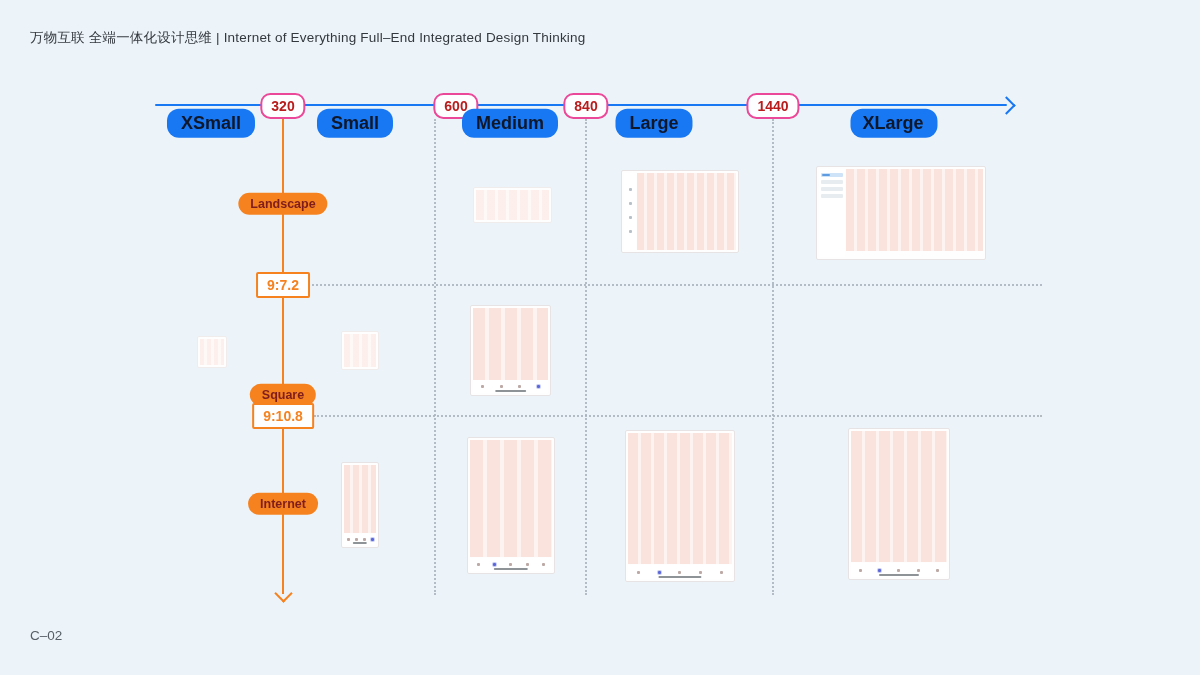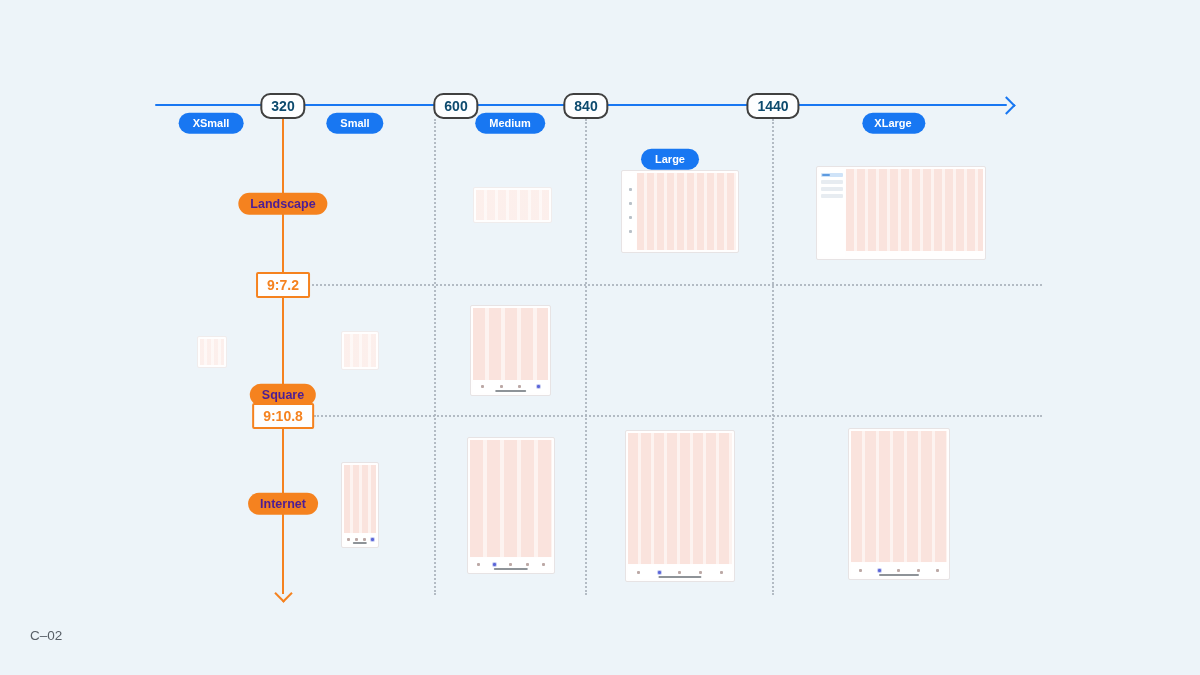--- a/index.html
+++ b/index.html
@@ -20,24 +20,24 @@
     border-top:2px solid #1877F2;border-right:2px solid #1877F2;transform:rotate(45deg);}
   .v-axis{position:absolute;left:282px;top:118px;width:2px;height:476px;background:#F5821F;}
   .v-arrow{position:absolute;left:277px;top:587px;width:11px;height:11px;
     border-right:2px solid #F5821F;border-bottom:2px solid #F5821F;transform:rotate(45deg);}
   
   .vdot{position:absolute;top:119px;height:476px;width:0;border-left:2px dotted #A9B2BB;opacity:.85;}
   .hdot{position:absolute;height:0;border-top:2px dotted #A9B2BB;opacity:.85;}
   
   .pill{position:absolute;transform:translate(-50%,-50%);white-space:nowrap;
     font-weight:bold;line-height:1.15;z-index:5;}
-  .bp{background:#FDFEFF;border:2px solid #404040;color:#0c4a6e;font-size:14px;
+  .bp{background:#FDFEFF;border:2px solid #ec4899;color:#b91c1c;font-size:14px;
     padding:3px 9px;border-radius:10px;}
-  .size{background:#1877F2;color:#ffffff;font-size:11px;padding:4px 14px;border-radius:12px;}
-  .o-fill{background:#F5821F;color:#4c1d95;font-size:12.5px;padding:4px 12px;border-radius:12px;}
+  .size{background:#1877F2;color:#0f172a;font-size:18px;padding:4px 14px;border-radius:12px;}
+  .o-fill{background:#F5821F;color:#7f1d1d;font-size:12.5px;padding:4px 12px;border-radius:12px;}
   .o-out{background:#FDFEFF;border:2px solid #F5821F;color:#F5821F;font-size:14px;
     padding:3px 9px;border-radius:2px;}
   
   .mock{position:absolute;background:#FFFEFE;border:1px solid #E7E3E4;border-radius:2px;z-index:3;}
   .mock.faint{border-color:#F0ECEC;}
   .stripes{position:absolute;inset:2px;
     background:repeating-linear-gradient(90deg,
       #FAE3DD 0px,#FAE3DD var(--cw),
       #FDF3F0 var(--cw),#FDF3F0 var(--cp));}
   .faint .stripes{opacity:.55;}
@@ -54,20 +54,21 @@
   .navbar .dot{width:3px;height:3px;border-radius:1px;background:#BCA9A6;}
   .navbar .dot.active{background:#5B66D8;box-shadow:0 0 0 1px #C9CEF2;}
   .homebar{position:absolute;bottom:3px;left:50%;transform:translateX(-50%);
     width:40%;height:2px;background:#8E9398;border-radius:2px;z-index:3;}
 </style>
 </head>
 <body>
 
 <div class="stage">
 
+  <div class="title">万物互联 全端一体化设计思维 | Internet of Everything Full–End Integrated Design Thinking</div>
 
   <div class="h-axis"></div>
   <div class="h-arrow"></div>
 
   <div class="v-axis"></div>
   <div class="v-arrow"></div>
 
   <div class="vdot" style="left:434px;"></div>
   <div class="vdot" style="left:585px;"></div>
   <div class="vdot" style="left:772px;"></div>
@@ -75,21 +76,21 @@
   <div class="hdot" style="top:415px;left:314px;width:728px;"></div>
 
   <div class="pill bp" style="left:283px;top:106px;">320</div>
   <div class="pill bp" style="left:456px;top:106px;">600</div>
   <div class="pill bp" style="left:586px;top:106px;">840</div>
   <div class="pill bp" style="left:773px;top:106px;">1440</div>
 
   <div class="pill size" style="left:211px;top:123px;">XSmall</div>
   <div class="pill size" style="left:355px;top:123px;">Small</div>
   <div class="pill size" style="left:510px;top:123px;">Medium</div>
-  <div class="pill size" style="left:670px;top:123px;margin-top:36px;">Large</div>
+  <div class="pill size" style="left:654px;top:123px;">Large</div>
   <div class="pill size" style="left:894px;top:123px;padding-left:12px;">XLarge</div>
 
   <div class="pill o-fill" style="left:283px;top:204px;">Landscape</div>
   <div class="pill o-out" style="left:283px;top:285px;">9:7.2</div>
   <div class="pill o-fill" style="left:283px;top:351px;margin-top:44px;">Square</div>
   <div class="pill o-out" style="left:283px;top:416px;">9:10.8</div>
   <div class="pill o-fill" style="left:283px;top:504px;">Internet</div>
 
   <div class="mock faint" style="left:473px;top:187px;width:77px;height:34px;--cw:8px;--cp:11px;">
     <div class="stripes"></div>

